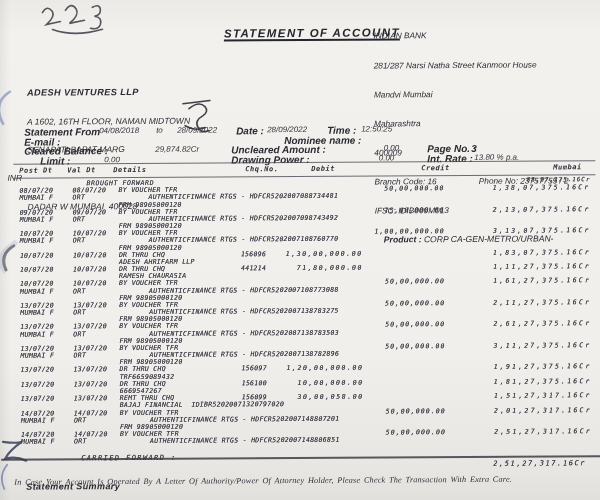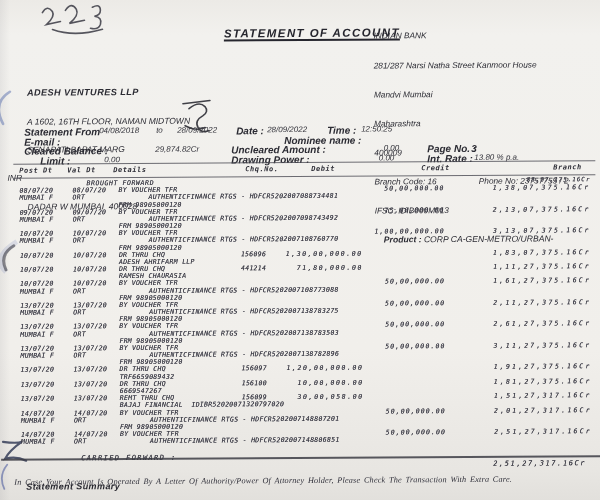--- a/index.html
+++ b/index.html
@@ -166,21 +166,21 @@
     <div class="rule rule-top"></div>
     <div class="rule rule-mid"></div>
 
     <div id="thead">
         <span class="th th1">Post Dt</span>
         <span class="th th2">Val Dt</span>
         <span class="th th3">Details</span>
         <span class="th th4">Chq.No.</span>
         <span class="th th5">Debit</span>
         <span class="th th6">Credit</span>
-        <span class="th th7">Branch</span>
+        <span class="th th7">Mumbai</span>
       </div>
 
     <div id="tbody">
         <div class="tl">
           <span class="cbf">BROUGHT FORWARD</span>
           <span class="cbl bfb">88,07,375.16Cr</span>
         </div>
         <div class="tl">
           <span class="cp">08/07/20</span>
           <span class="cv">08/07/20</span>

